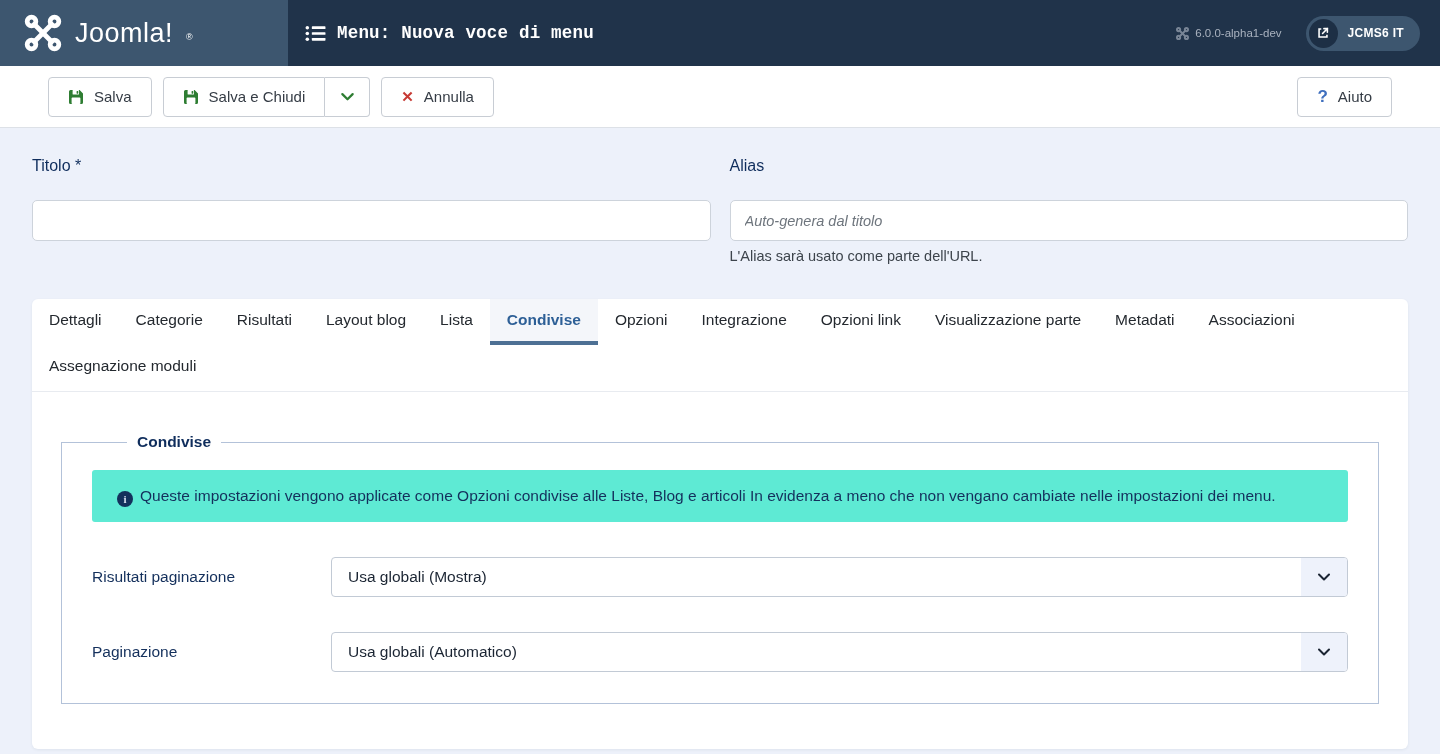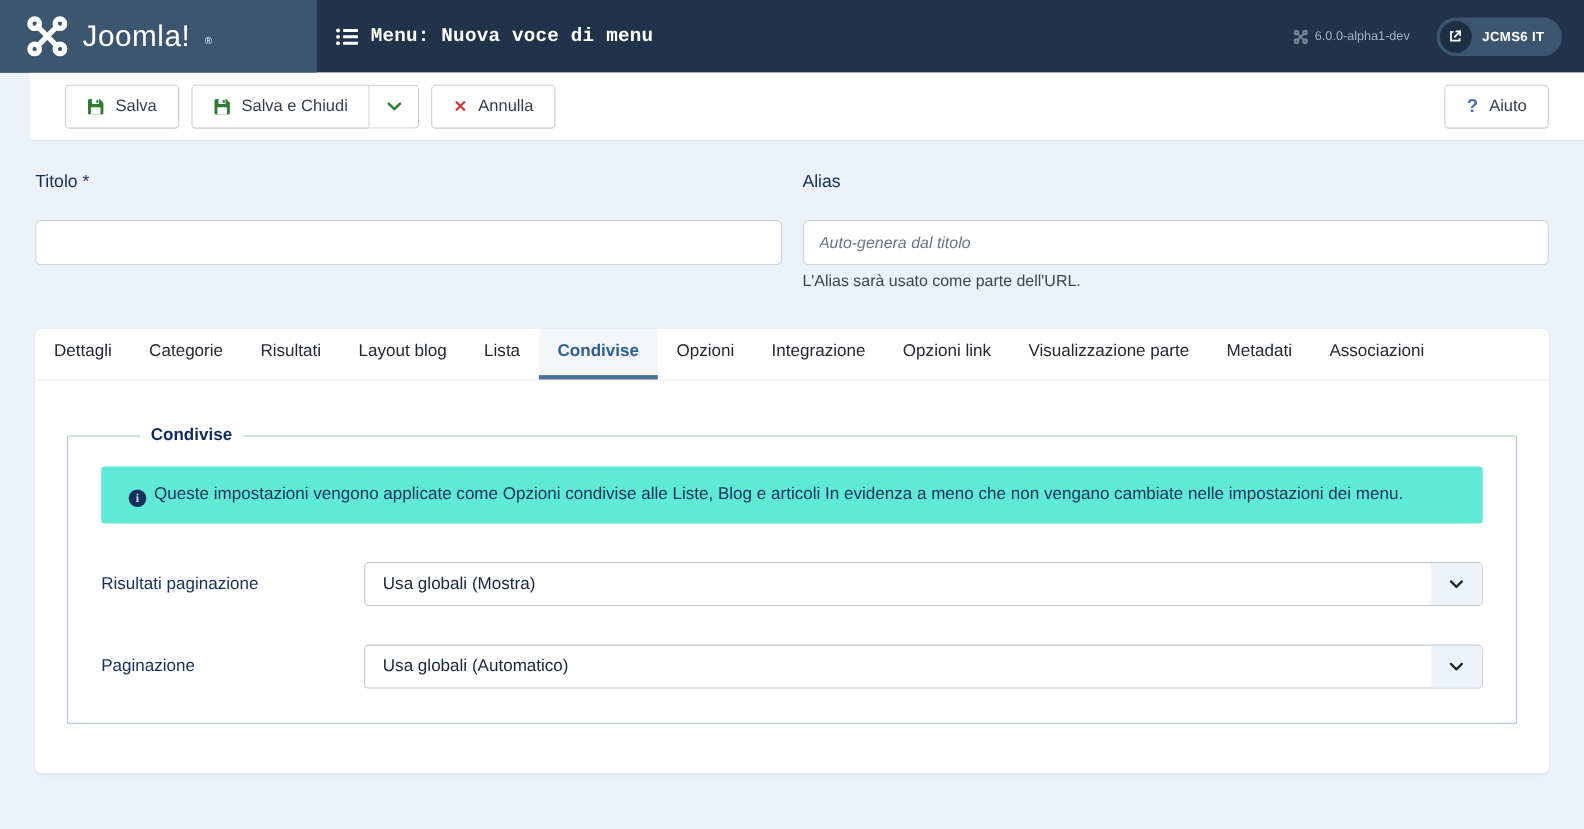--- a/index.html
+++ b/index.html
@@ -31,21 +31,21 @@
   }
   .pill-circle {
     width:29px; height:29px; border-radius:50%; background:#1d2f45;
     display:flex; align-items:center; justify-content:center;
   }
   .pill-label { color:#fff; font-size:12px; font-weight:700; padding:0 13px 0 10px; letter-spacing:.3px; }
 
   
   .toolbar {
     height:62px; background:#fff; border-bottom:1px solid #dde1e7;
-    display:flex; align-items:center; justify-content:space-between; padding:0 32px;margin-left:27px;
+    display:flex; align-items:center; justify-content:space-between; padding:0 48px;
   }
   .toolbar-left { display:flex; align-items:center; }
   .btn {
     height:40px; background:#fff; border:1px solid #c8cdd4; border-radius:4px;
     display:inline-flex; align-items:center; gap:10px; padding:0 19px;
     font-family:inherit; font-size:15px; color:#353c45; cursor:pointer;
   }
   .btn-group { display:inline-flex; margin-left:11px; }
   .btn-group .btn.main { border-radius:4px 0 0 4px; }
   .btn-group .btn.toggle { border-radius:0 4px 4px 0; border-left:none; width:45px; padding:0; justify-content:center; }
@@ -227,20 +227,21 @@
       <button class="tab">Risultati</button>
       <button class="tab">Layout blog</button>
       <button class="tab">Lista</button>
       <button class="tab active">Condivise</button>
       <button class="tab">Opzioni</button>
       <button class="tab">Integrazione</button>
       <button class="tab">Opzioni link</button>
       <button class="tab">Visualizzazione parte</button>
       <button class="tab">Metadati</button>
       <button class="tab">Associazioni</button>
+      <button class="tab">Assegnazione moduli</button>
     </nav>
 
     <div class="tab-content">
       <fieldset class="options">
         <legend>Condivise</legend>
 
         <div class="alert-info">
           <span class="info-icon">i</span><span>Queste impostazioni vengono applicate come Opzioni condivise alle Liste, Blog e articoli In evidenza a meno che non vengano cambiate nelle impostazioni dei menu.</span>
         </div>
 

